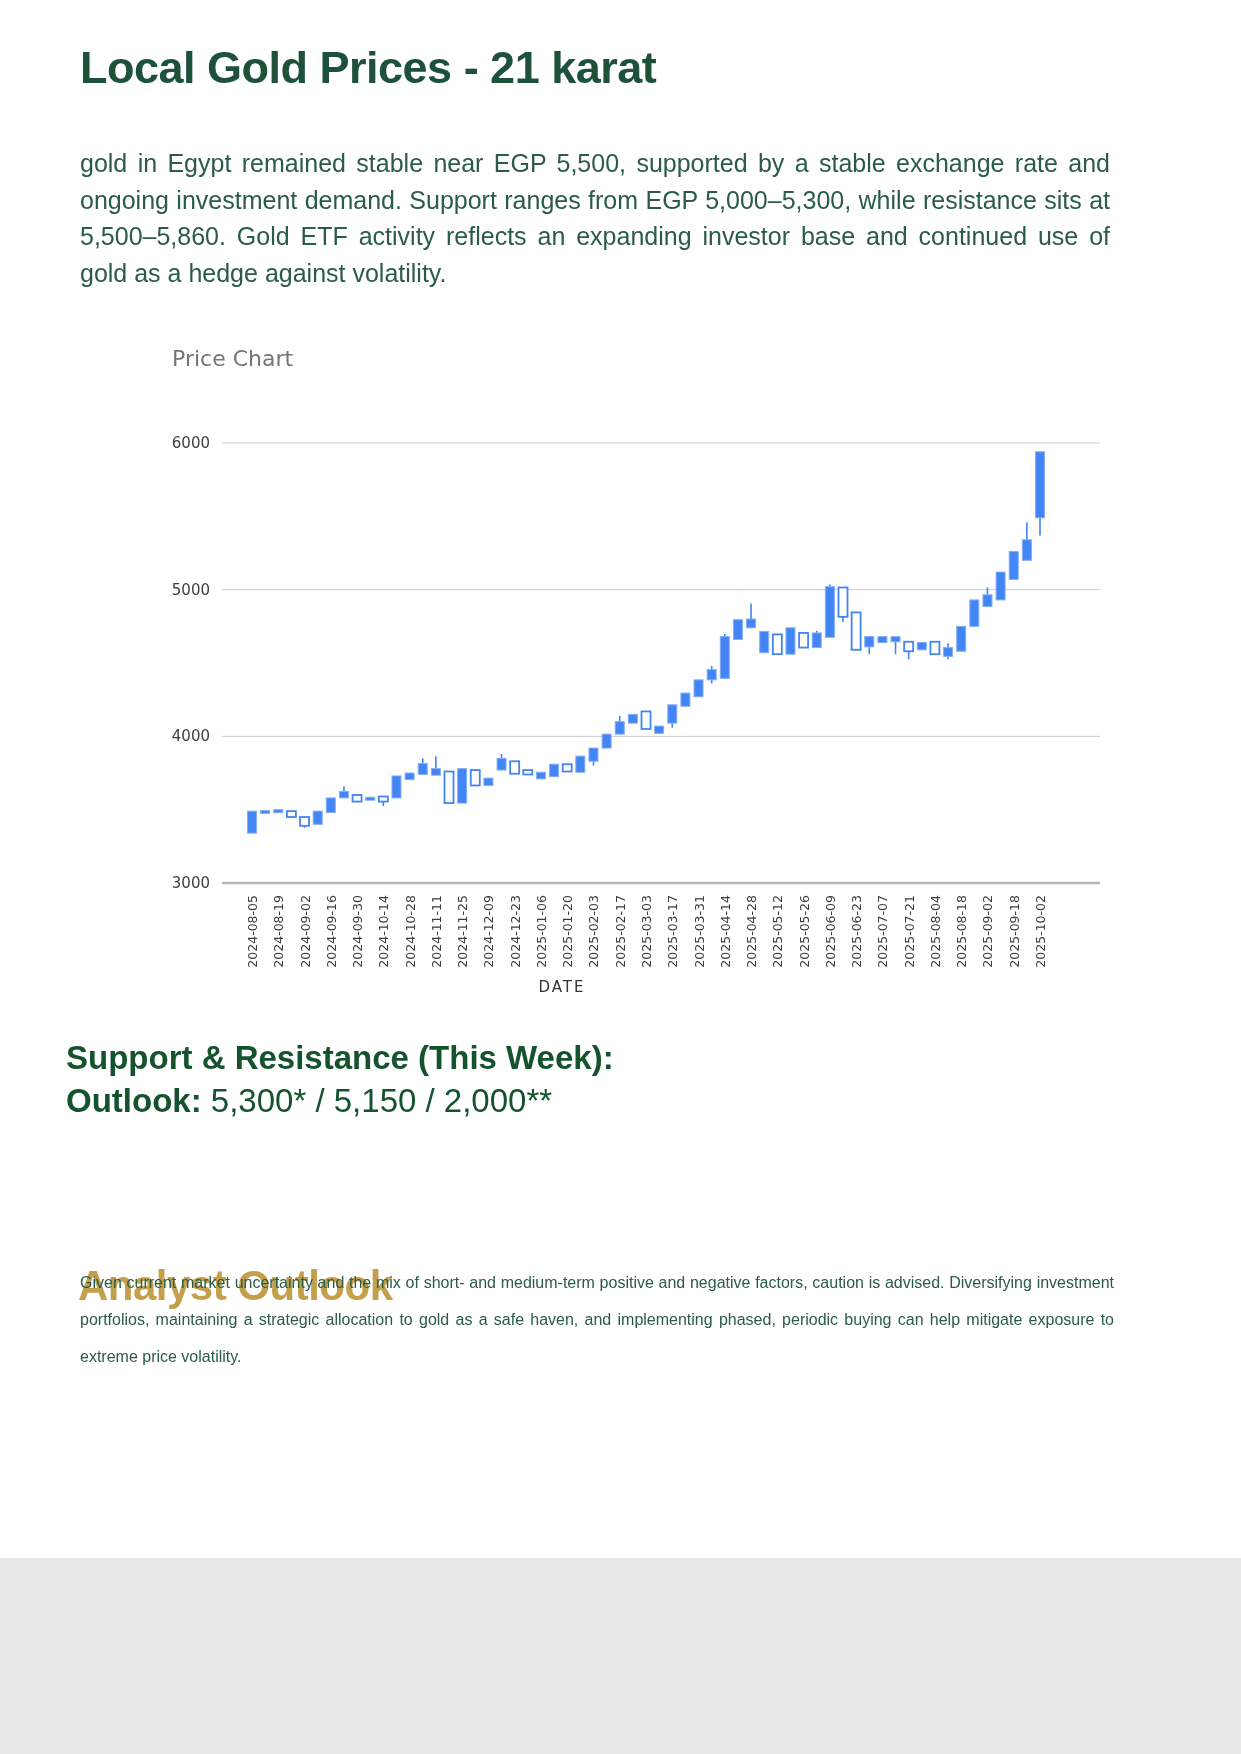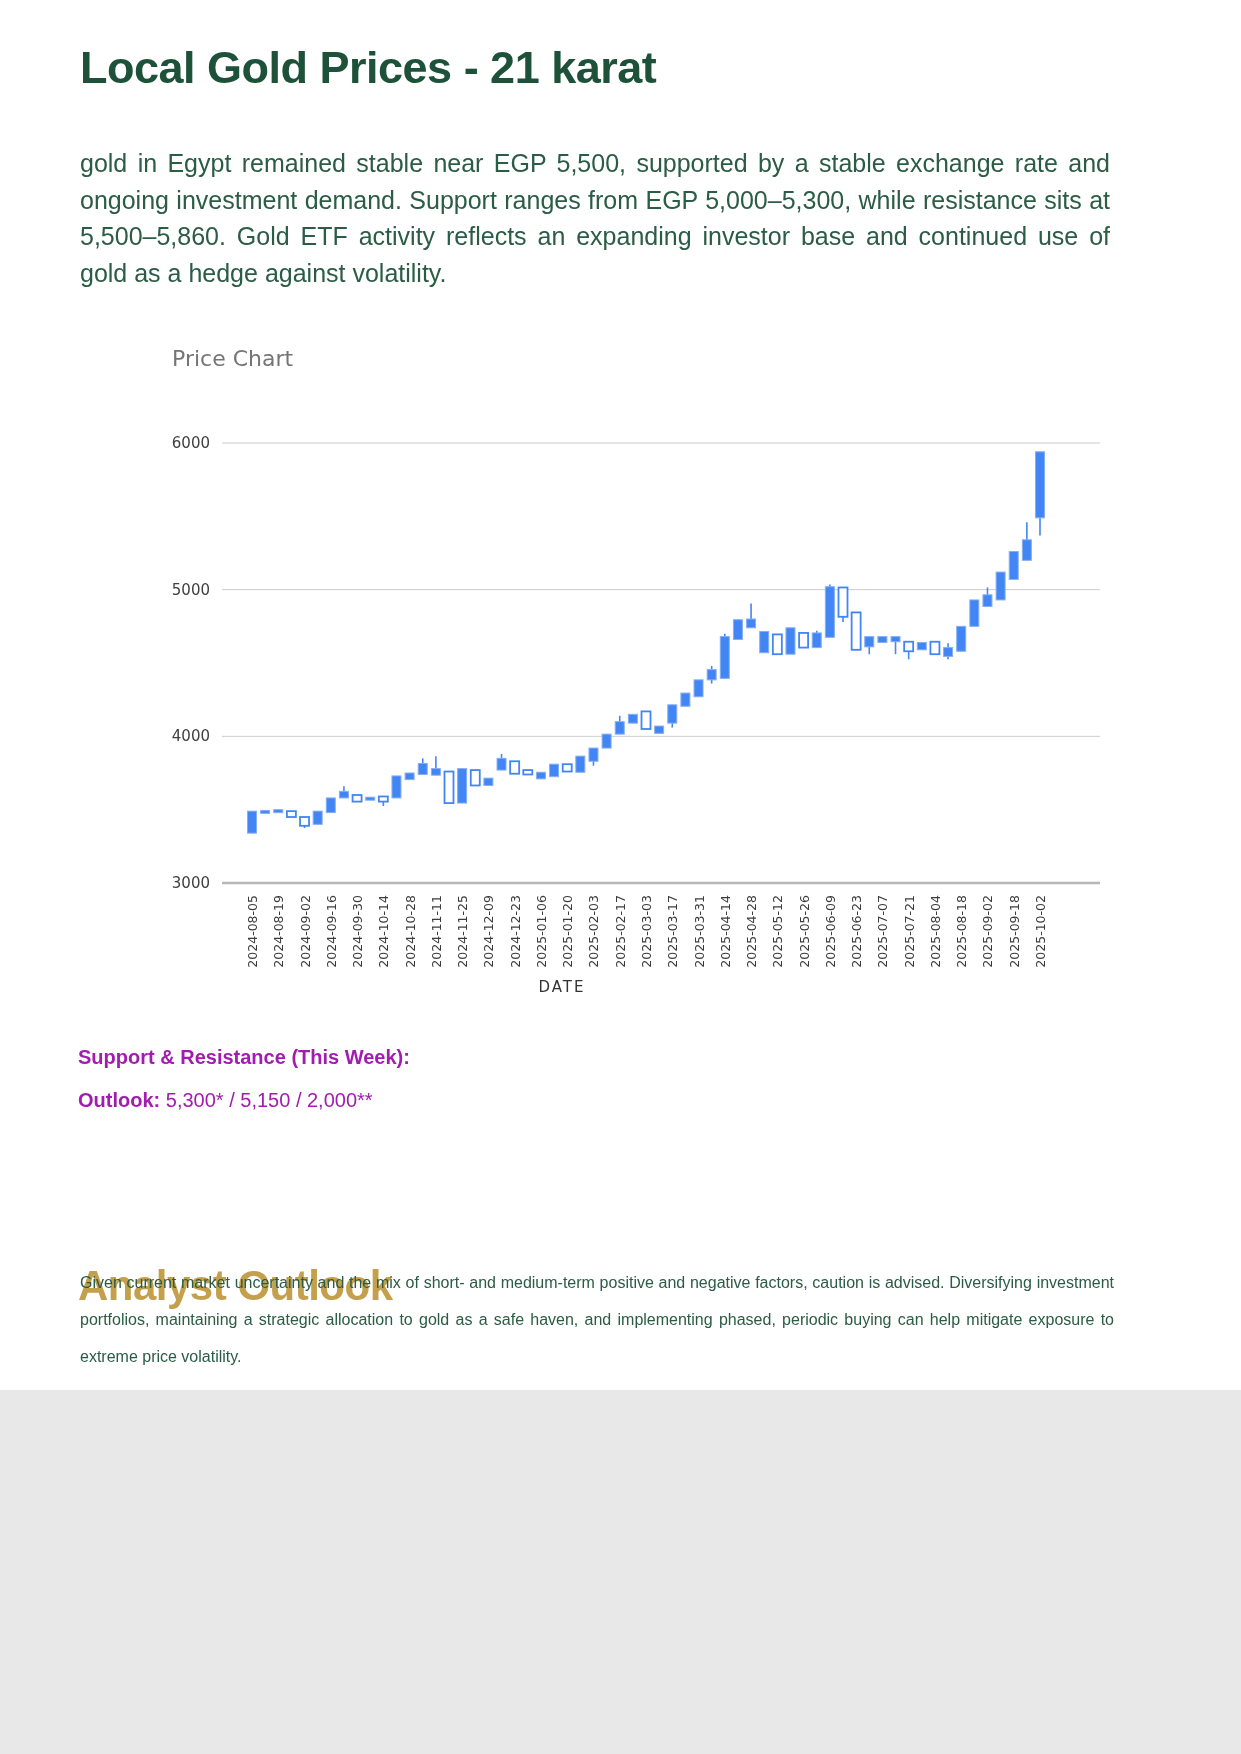--- a/index.html
+++ b/index.html
@@ -1,39 +1,39 @@
 <!DOCTYPE html>
 <html><head>
 <meta charset="utf-8">
 <style>
   html,body{margin:0;padding:0;background:#e8e8e8;}
   .page{
-    position:relative;width:1241px;height:1390px;margin:0 auto;
+    position:relative;width:1241px;height:1558px;margin:0 auto;
     background:#ffffff;overflow:hidden;
     font-family:"Liberation Sans","DejaVu Sans",sans-serif;
   }
   .page-title{
     position:absolute;left:80px;top:42px;margin:0;
     font-size:45px;font-weight:700;letter-spacing:-0.5px;
     color:#1d5139;
   }
   .intro{
     position:absolute;left:80px;top:145px;width:1030px;margin:0;
     font-size:25px;line-height:36.5px;text-align:justify;
     color:#2b5c45;
   }
   .chart-wrap{position:absolute;left:150px;top:330px;width:960px;height:690px;}
   .chart-wrap svg{display:block;width:960px;height:690px;}
   .ctitle{font-family:"DejaVu Sans","Liberation Sans",sans-serif;font-size:22px;fill:#757575;}
   .ylab{font-family:"DejaVu Sans","Liberation Sans",sans-serif;font-size:15px;fill:#404040;}
   .xlab{font-family:"DejaVu Sans","Liberation Sans",sans-serif;font-size:12.5px;fill:#3c3c3c;}
   .xtitle{font-family:"DejaVu Sans","Liberation Sans",sans-serif;font-size:15px;fill:#333333;letter-spacing:2px;}
   .sr-block{
-    position:absolute;left:78px;top:1036px;width:900px;
-    color:#a21caf;font-size:20px;line-height:43px;
+    position:absolute;left:66px;top:1036px;width:900px;
+    color:#14532d;font-size:33px;line-height:43px;
   }
   .sr-block p{margin:0;}
   .sr-heading{font-weight:700;}
   .sr-label{font-weight:700;}
   .outlook-heading{
     position:absolute;left:78px;top:1262px;margin:0;
     font-size:42px;font-weight:700;color:#c5a04c;letter-spacing:-0.5px;
   }
   .outlook-body{
     position:absolute;left:80px;top:1264px;width:1034px;margin:0;

